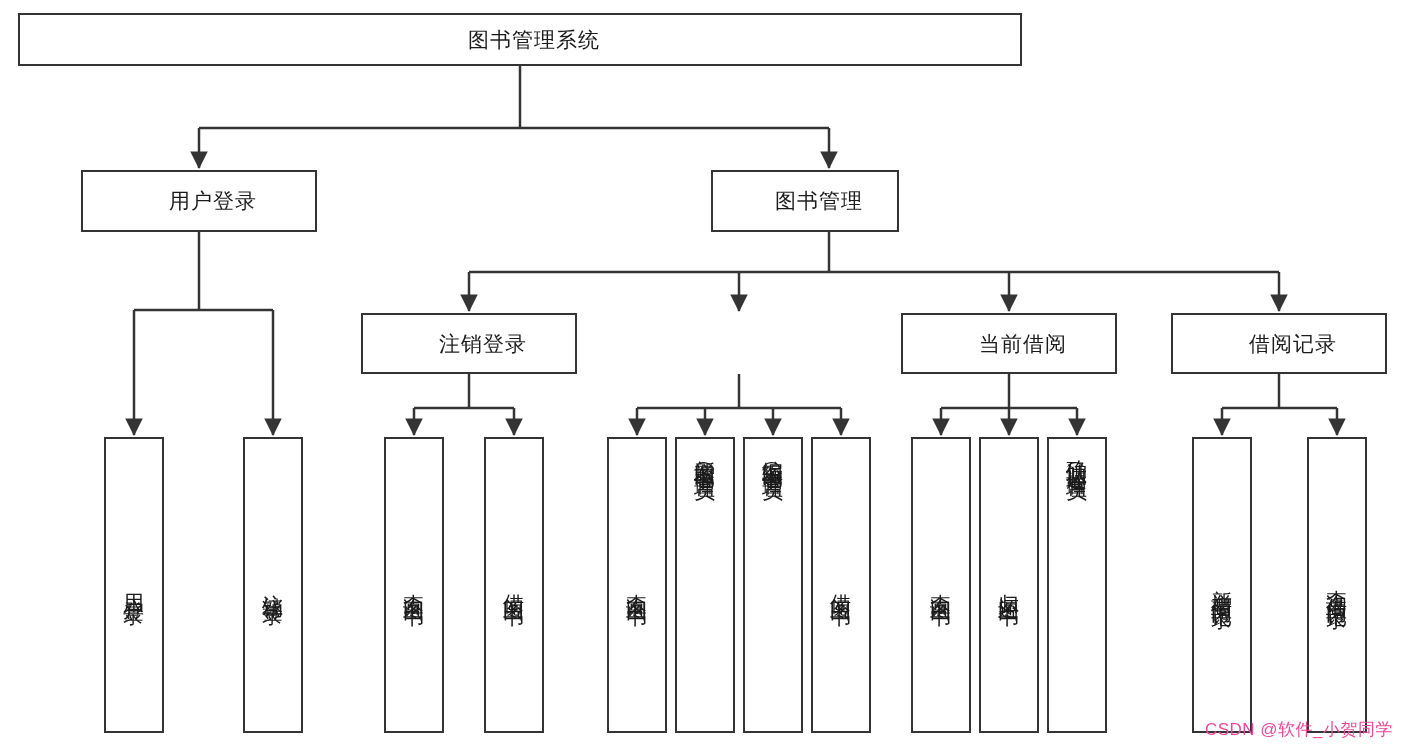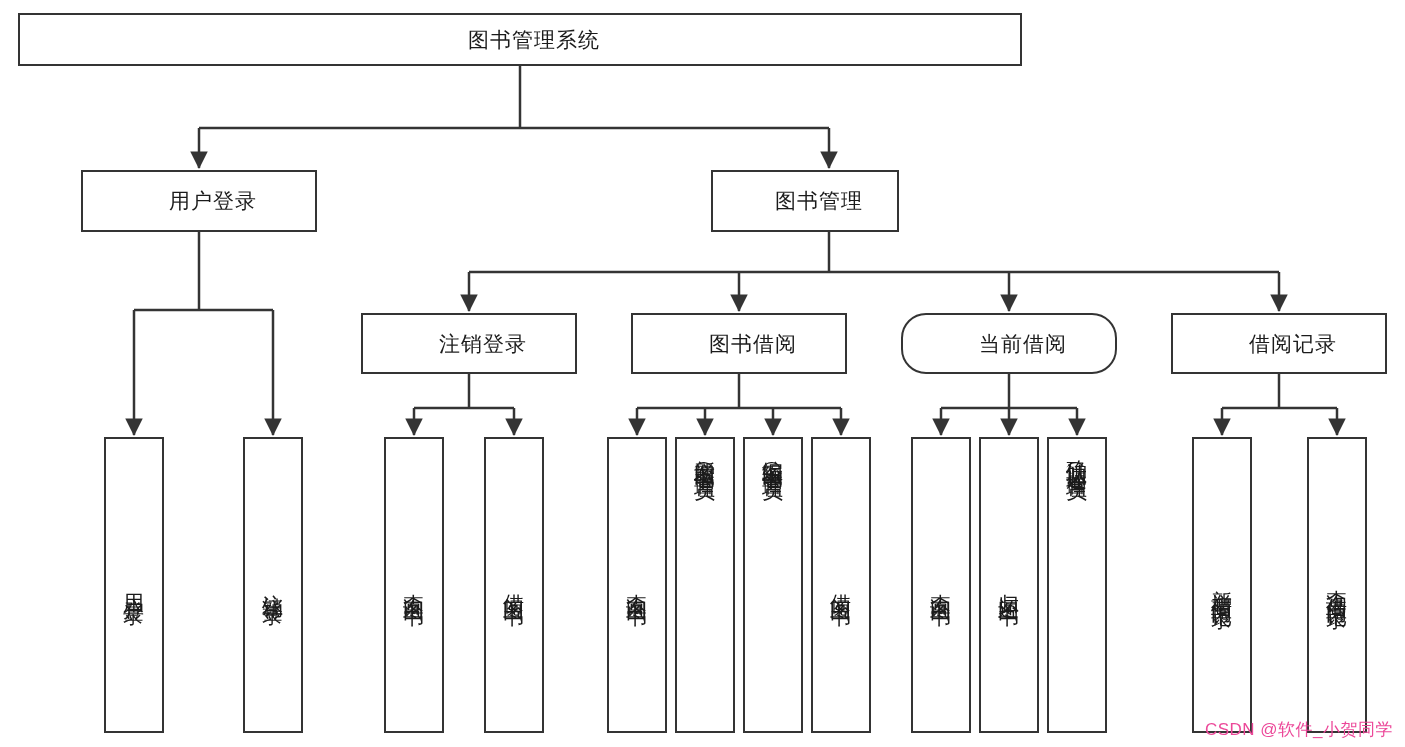--- a/index.html
+++ b/index.html
@@ -138,24 +138,21 @@
   <div class="node-box" style="left:81px; top:170px; width:236px; height:62px;">
     <span class="node-label">用户登录</span>
   </div>
   <div class="node-box" style="left:711px; top:170px; width:188px; height:62px;">
     <span class="node-label">图书管理</span>
   </div>
 
   <div class="node-box" style="left:361px; top:313px; width:216px; height:61px;">
     <span class="node-label">注销登录</span>
   </div>
-  <div class="node-box" style="left:631px; top:313px; width:216px; height:61px;">
-    <span class="node-label">图书借阅</span>
-  </div>
-  <div class="node-box" style="left:901px; top:313px; width:216px; height:61px;border-radius:25px;">
+  <div class="node-box" style="left:901px; top:313px; width:216px; height:61px;">
     <span class="node-label">当前借阅</span>
   </div>
   <div class="node-box" style="left:1171px; top:313px; width:216px; height:61px;">
     <span class="node-label">借阅记录</span>
   </div>
 
   <div class="node-box vertical" style="left:104px; top:437px; width:60px; height:296px;">
     <span class="node-label">用户登录</span>
   </div>
   <div class="node-box vertical" style="left:243px; top:437px; width:60px; height:296px;">

